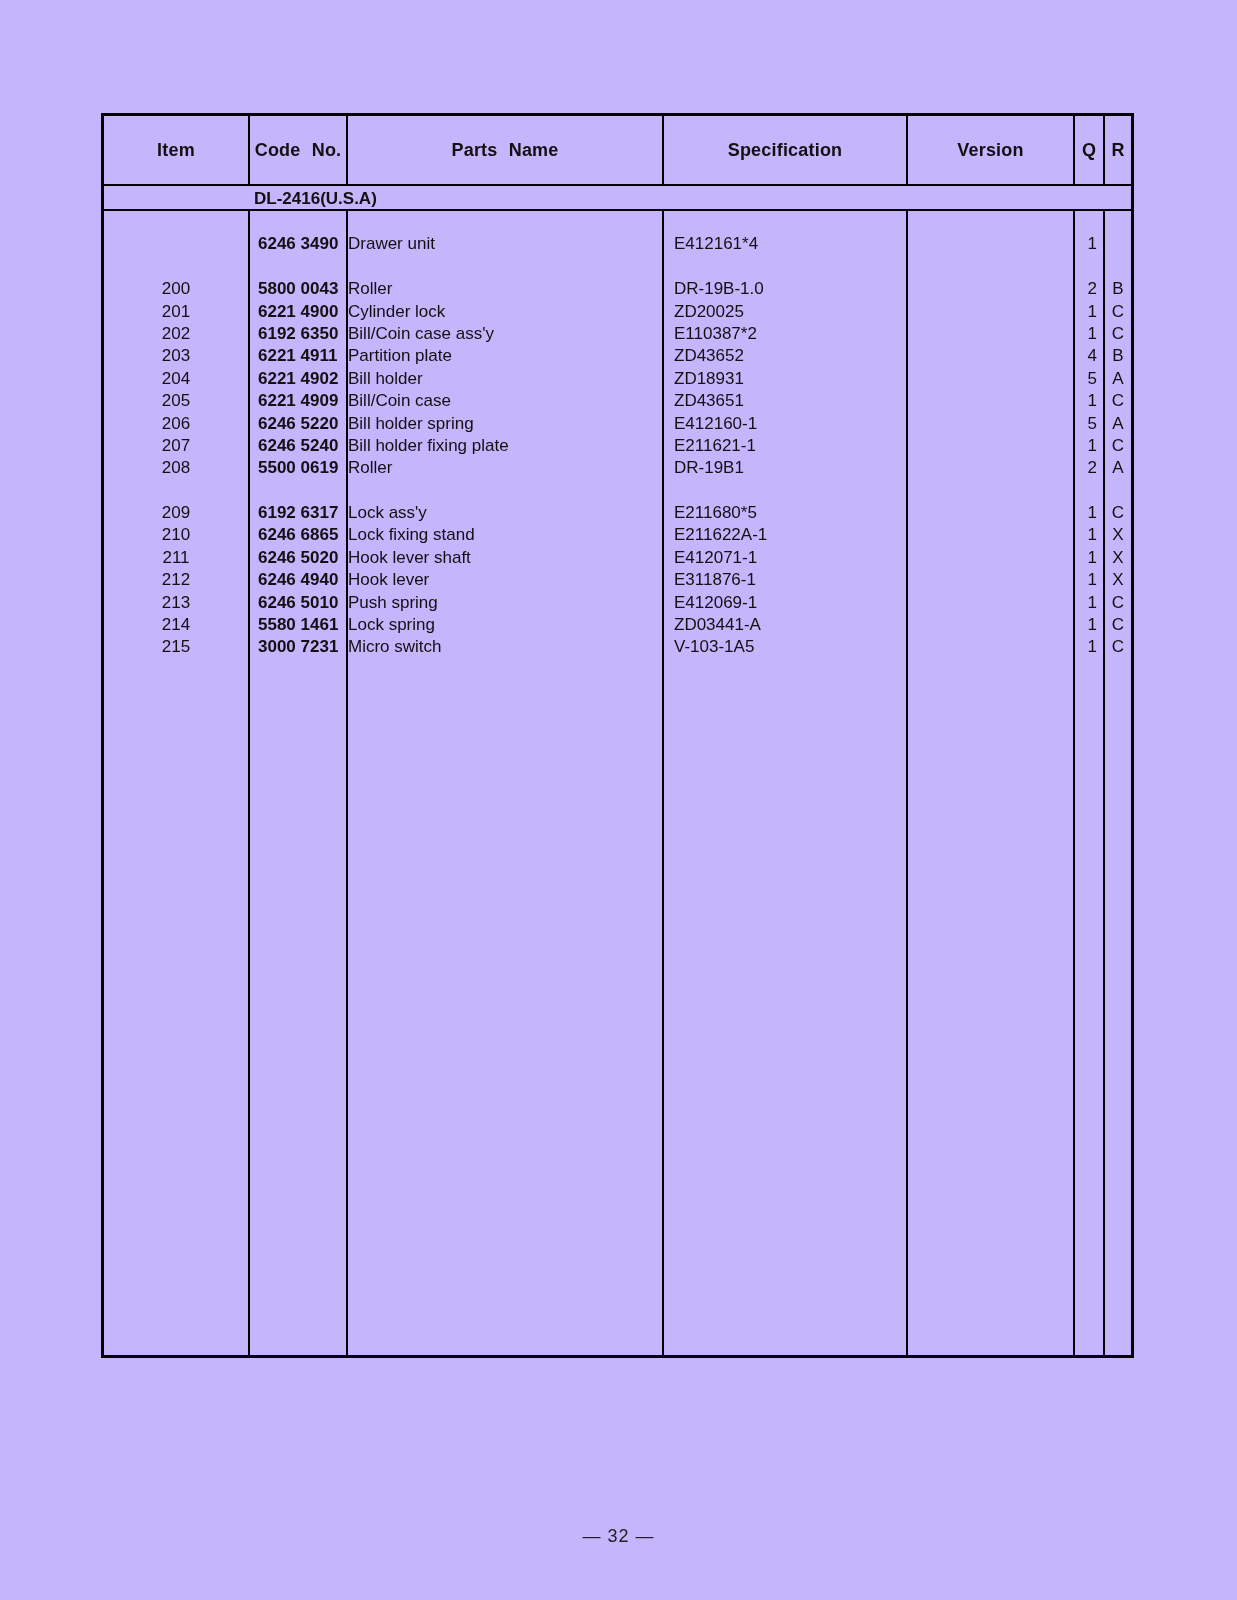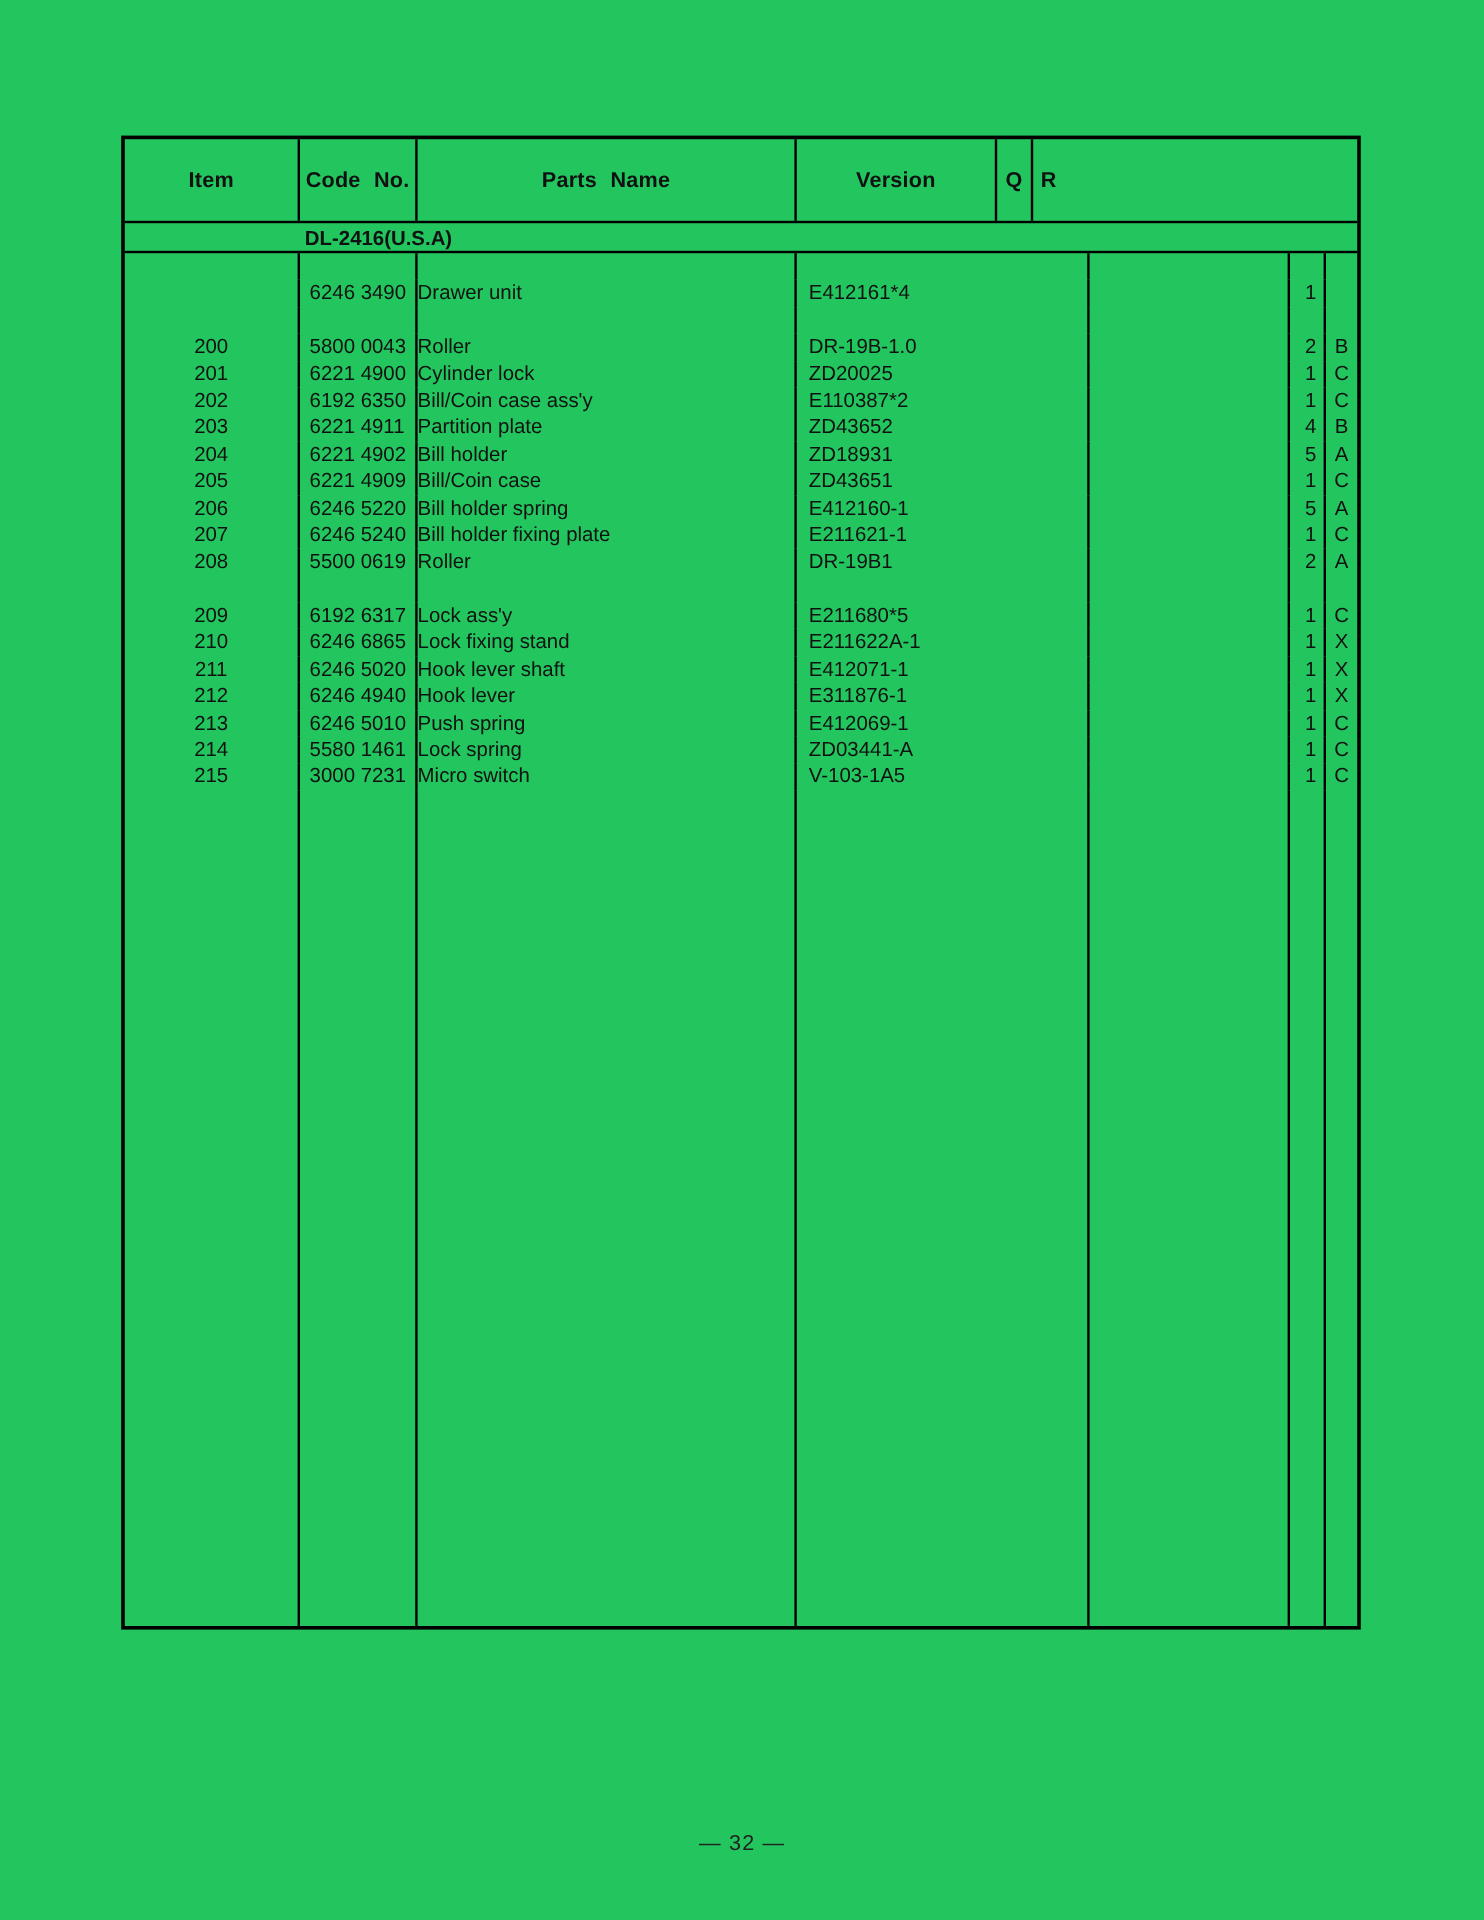--- a/index.html
+++ b/index.html
@@ -1,19 +1,19 @@
 <!DOCTYPE html>
 <html><head>
 <meta charset="utf-8">
 <style>
   html,body { margin:0; padding:0; background:#e8e8e8; }
   .page {
     position:relative;
     width:1237px; height:1600px;
-    background:#22c55e;
+    background:#c4b5fd;
     font-family:"Liberation Sans", sans-serif;
     color:#111111;
     overflow:hidden;
   }
   .parts-table {
     position:absolute;
     left:101px; top:113px;
     width:1033px; height:1245px;
     border:3px solid #000;
     box-sizing:border-box;
@@ -59,21 +59,21 @@
   }
   .row.filler { flex:1 1 auto; height:auto; }
   .cell {
     box-sizing:border-box;
     border-right:2px solid #000;
     overflow:hidden;
     white-space:nowrap;
   }
   .cell:last-child { border-right:none; }
   .c-item    { width:146px; text-align:center; }
-  .c-code    { width:98px;  padding-left:8px; }
+  .c-code    { width:98px;  padding-left:8px;font-weight:bold; }
   .c-parts   { width:316px; padding-left:0; }
   .c-spec    { width:244px; padding-left:10px; }
   .c-version { width:167px; }
   .c-q       { width:30px;  text-align:right; padding-right:6px; }
   .c-r       { width:26px;  text-align:center; }
   .header-row .c-item, .header-row .c-code, .header-row .c-parts,
   .header-row .c-spec, .header-row .c-q, .header-row .c-r {
     padding:0; text-align:center;
   }
   .page-footer {
@@ -90,20 +90,21 @@
 <body>
 
 <div class="page">
 
   <div class="parts-table">
 
     <div class="header-row">
       <div class="cell c-item">Item</div>
       <div class="cell c-code">Code No.</div>
       <div class="cell c-parts">Parts Name</div>
+      <div class="cell c-spec">Specification</div>
       <div class="cell c-version">Version</div>
       <div class="cell c-q">Q</div>
       <div class="cell c-r">R</div>
     </div>
 
     <div class="subheader-row">
       <span class="model">DL-2416</span>
       <span class="region">(U.S.A)</span>
     </div>
 

